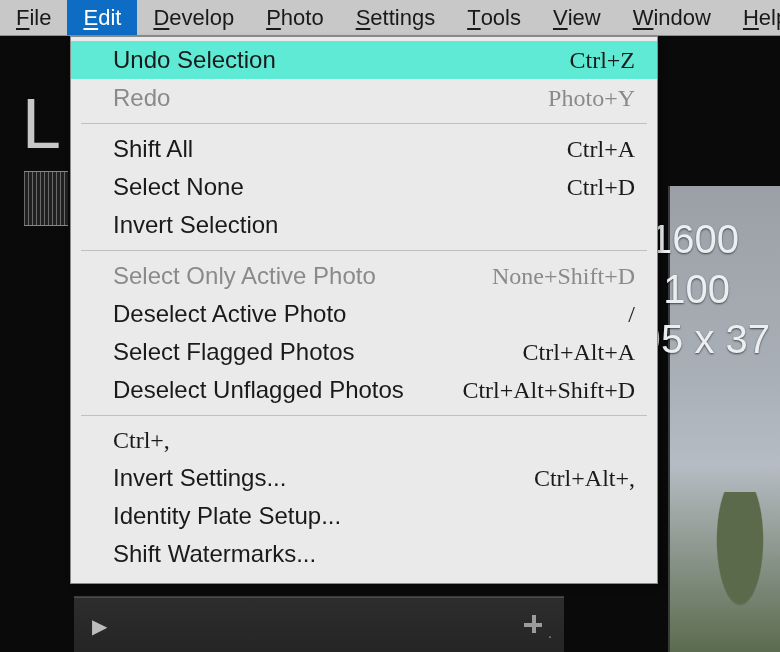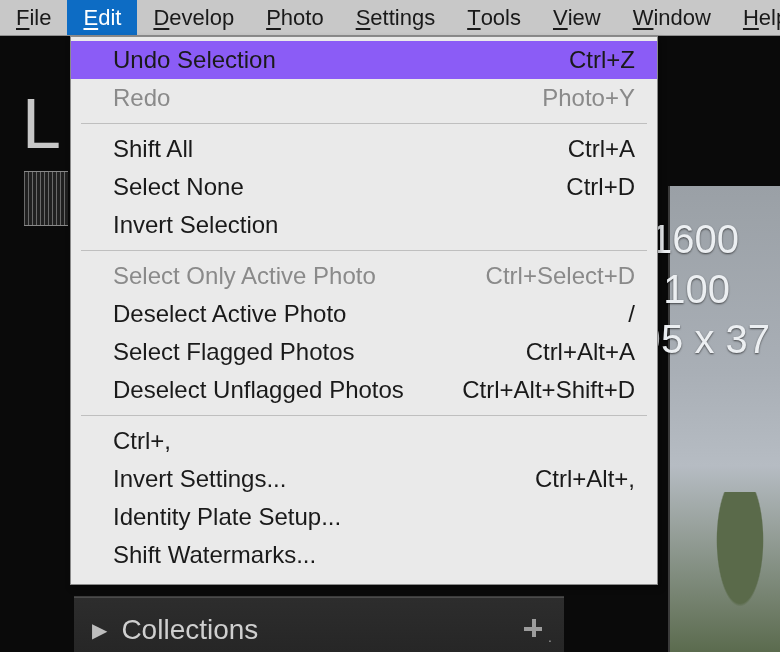--- a/index.html
+++ b/index.html
@@ -131,24 +131,24 @@
     font-size: 24px;
     color: #1a1a1a;
     padding: 4px 0 10px 0;
   }
   .dropdown .row {
     display: flex;
     align-items: center;
     padding: 5px 22px 5px 42px;
     cursor: default;
   }
-  .dropdown .row.highlight { background: #8b5cf6; }
+  .dropdown .row.highlight { background: #5eead4; }
   .dropdown .row.disabled { color: #8a8a8a; }
   .dropdown .row .label { flex: 1; }
-  .dropdown .row .shortcut { color: inherit; }
+  .dropdown .row .shortcut { color: inherit; font-family: Liberation Serif, serif; }
   .dropdown .sep {
     height: 1px; margin: 6px 10px;
     background: #bfbfbf;
   }
 </style>
 </head>
 <body>
 
 <div class="menubar" id="menubar">
     <div class="menu-item"><span class="ul">F</span>ile</div>
@@ -171,21 +171,20 @@
   </div>
   <div class="metadata">
     <span class="line">/1600</span>
     <span class="line">) 100</span>
     <span class="line">95 x 37</span>
   </div>
 
   <div class="sidepanel">
     <div class="panel-header">
       <span class="tri">▶</span>
-      <span>Collections</span>
       <span class="spacer"></span>
       <span class="plus-icon">
           <span class="dot">.</span>
         </span>
     </div>
   </div>
 </div>
 
 <div class="dropdown" id="dropdown">
     <div class="row highlight">
@@ -205,21 +204,21 @@
       <span class="label">Select None</span>
       <span class="shortcut">Ctrl+D</span>
     </div>
     <div class="row">
       <span class="label">Invert Selection</span>
       <span class="shortcut"></span>
     </div>
     <div class="sep"></div>
     <div class="row disabled">
       <span class="label">Select Only Active Photo</span>
-      <span class="shortcut">Ctrl+Select+D</span>
+      <span class="shortcut">None+Shift+D</span>
     </div>
     <div class="row">
       <span class="label">Deselect Active Photo</span>
       <span class="shortcut">/</span>
     </div>
     <div class="row">
       <span class="label">Select Flagged Photos</span>
       <span class="shortcut">Ctrl+Alt+A</span>
     </div>
     <div class="row">

